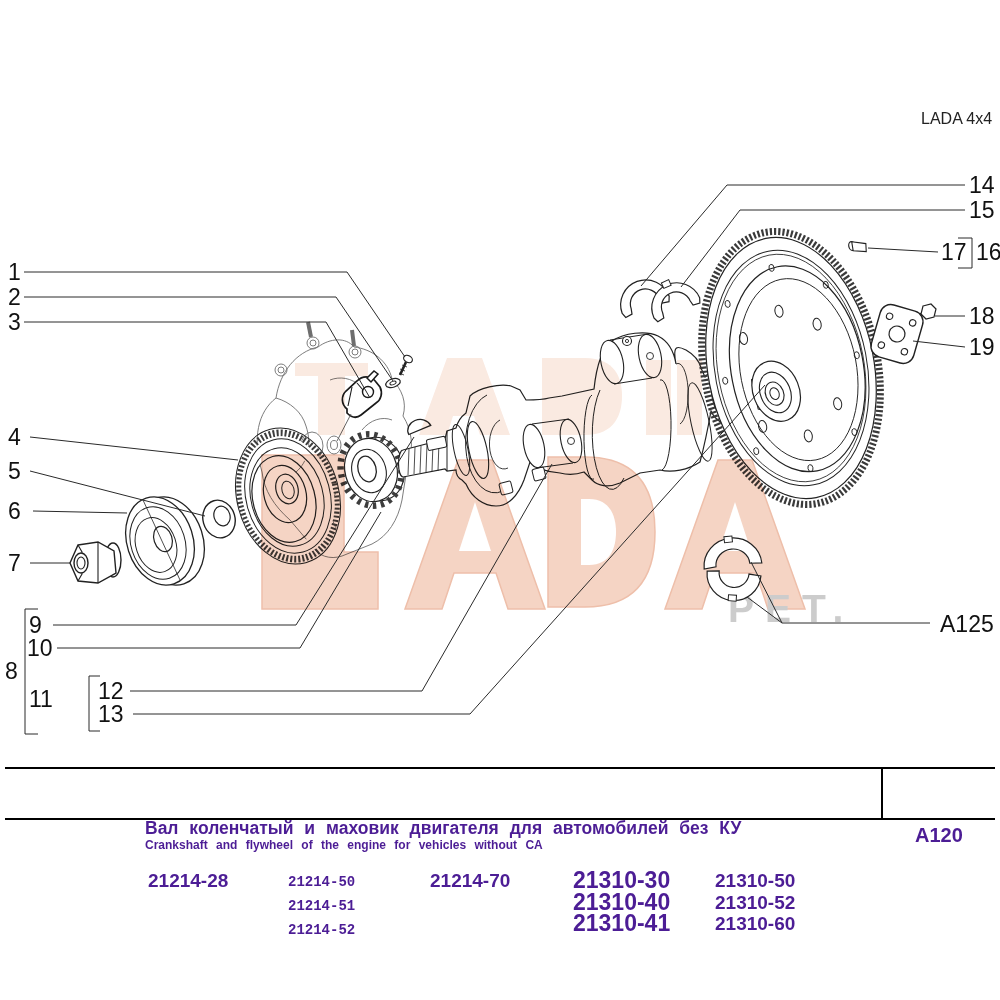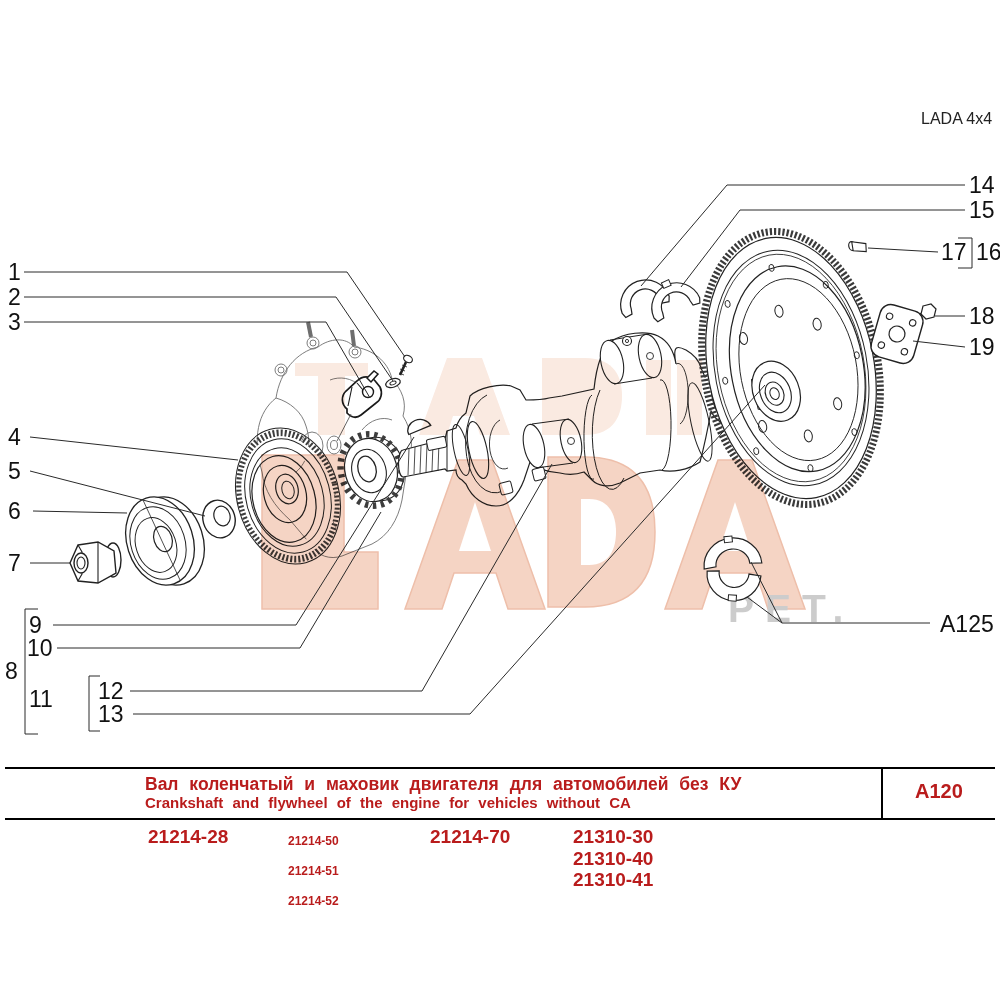--- a/index.html
+++ b/index.html
@@ -1,19 +1,19 @@
 <!DOCTYPE html>
 <html><head>
 <meta charset="utf-8">
 <style>
 html,body{margin:0;padding:0;background:#ffffff;}
 body{width:1000px;height:1000px;font-family:"Liberation Sans",sans-serif;}
 #page{position:relative;width:1000px;height:1000px;overflow:hidden;}
 #art{position:absolute;left:0;top:0;}
-.t{position:absolute;font-weight:bold;color:#b91c1c;}
+.t{position:absolute;font-weight:bold;color:#4c1d95;margin-top:44px;}
 </style>
 </head>
 <body>
 <div id="page">
 <svg id="art" width="1000" height="1000" viewBox="0 0 1000 1000">
 
   <g id="cover" fill="none" stroke="#6e6e6e" stroke-width="0.9">
     <path d="M262,472 C252,438 258,412 276,398 C280,372 296,352 318,347 C330,338 346,337 354,347 C372,349 388,361 392,379 C402,390 407,402 403,416 C412,430 414,448 408,462 L402,500 C398,520 388,536 372,544 L342,556 C330,560 318,556 312,546 L290,520 C274,506 264,490 262,472 Z"></path>
     <path d="M276,398 C290,402 302,412 306,426 C312,444 308,462 296,472"></path>
     <ellipse cx="312" cy="446" rx="11" ry="14"></ellipse>
@@ -300,20 +300,21 @@
     <text x="969" y="324">18</text>
     <text x="969" y="355">19</text>
     <text x="940" y="632">A125</text>
     <text x="921" y="124" font-size="16" fill="#222">LADA 4x4</text>
   </g>
 </svg>
 
 <div style="position:absolute;left:5px;top:767px;width:990px;height:49px;border-top:2px solid #000;border-bottom:2px solid #000;">
   <div style="position:absolute;left:876px;top:0;width:0;height:49px;border-left:2px solid #000;"></div>
   <div class="t" style="left:140px;top:5px;font-size:17.5px;word-spacing:6px;">Вал коленчатый и маховик двигателя для автомобилей без КУ</div>
-  <div class="t" style="left:140px;top:25px;font-size:15px;word-spacing:5px;text-align:center;">Crankshaft and flywheel of the engine for vehicles without CA</div>
+  <div class="t" style="left:140px;top:25px;font-size:12px;word-spacing:5px;text-align:center;">Crankshaft and flywheel of the engine for vehicles without CA</div>
   <div class="t" style="left:910px;top:11px;font-size:20px;">A120</div>
 </div>
 <div class="t" style="left:148px;top:826px;font-size:19px;">21214-28</div>
-<div class="t" style="left:288px;top:826px;font-size:12px;line-height:30px;">21214-50<br>21214-51<br>21214-52</div>
+<div class="t" style="left:288px;top:826px;font-size:14px;line-height:24px;font-family:Liberation Mono, monospace;">21214-50<br>21214-51<br>21214-52</div>
 <div class="t" style="left:430px;top:826px;font-size:19px;">21214-70</div>
-<div class="t" style="left:573px;top:826px;font-size:19px;line-height:21.5px;">21310-30<br>21310-40<br>21310-41</div>
+<div class="t" style="left:573px;top:826px;font-size:23px;line-height:21.5px;">21310-30<br>21310-40<br>21310-41</div>
+<div class="t" style="left:715px;top:826px;font-size:19px;line-height:21.5px;">21310-50<br>21310-52<br>21310-60</div>
 </div>
 
 </body></html>

